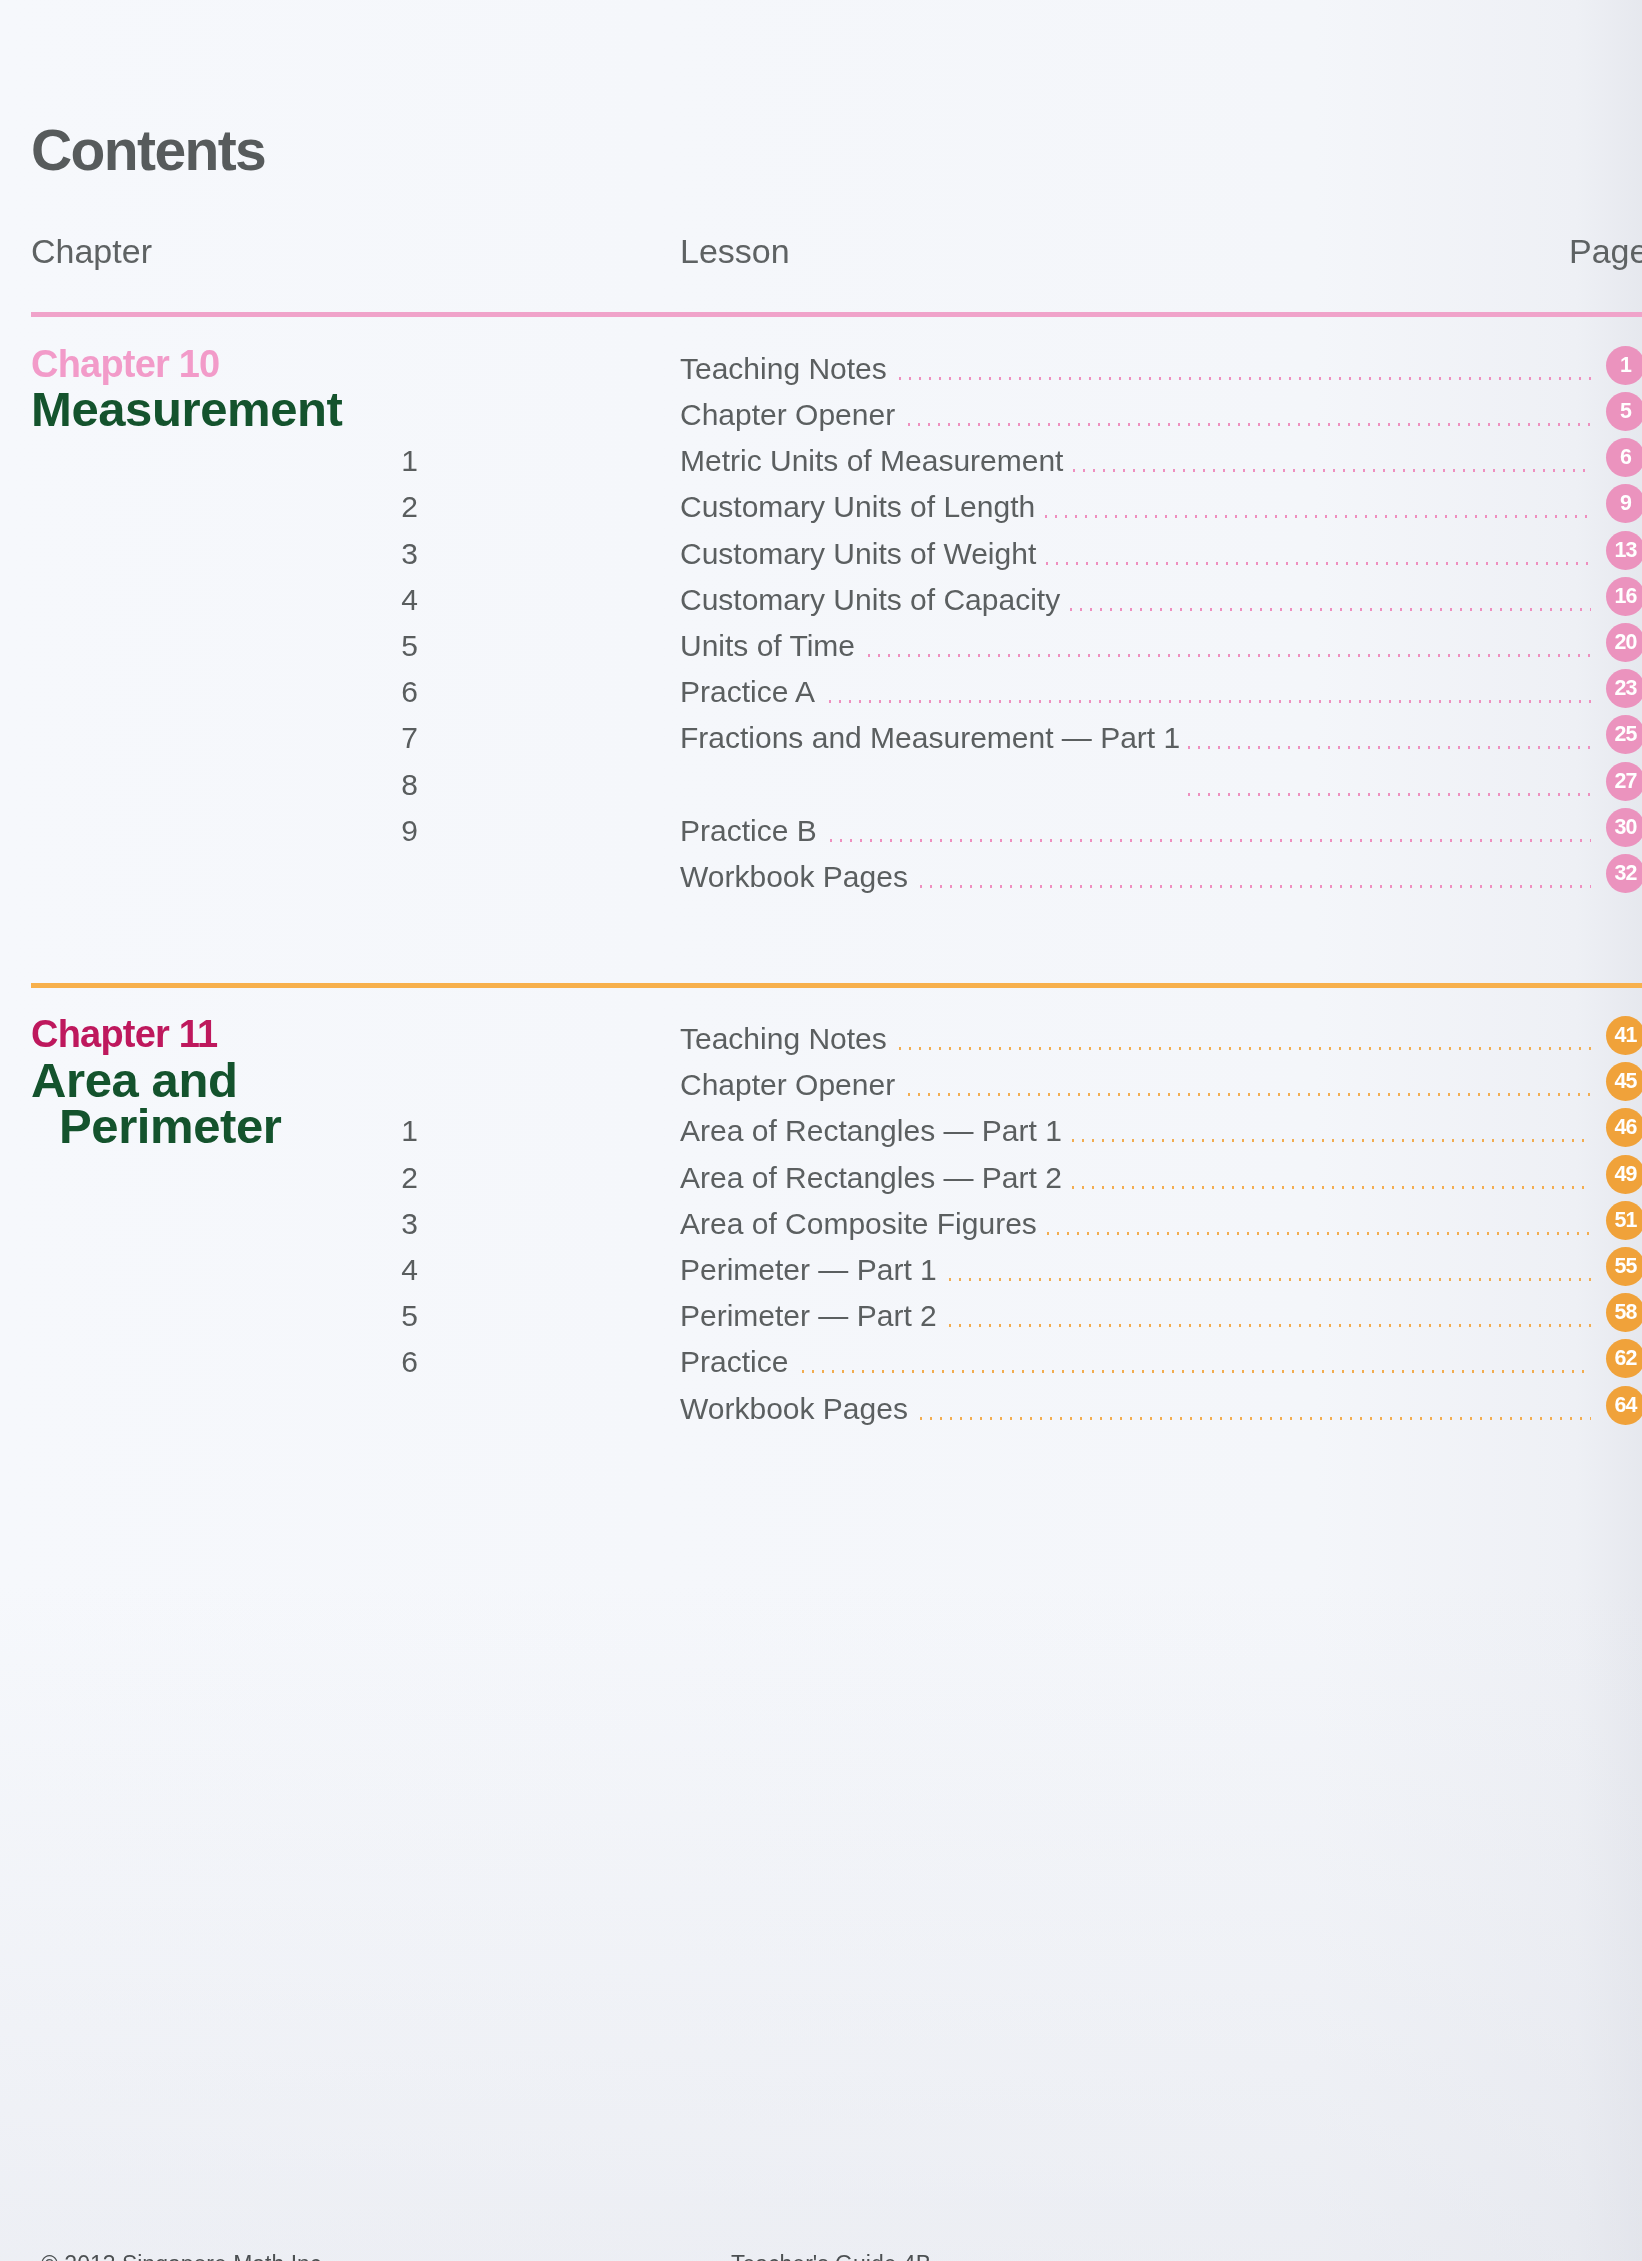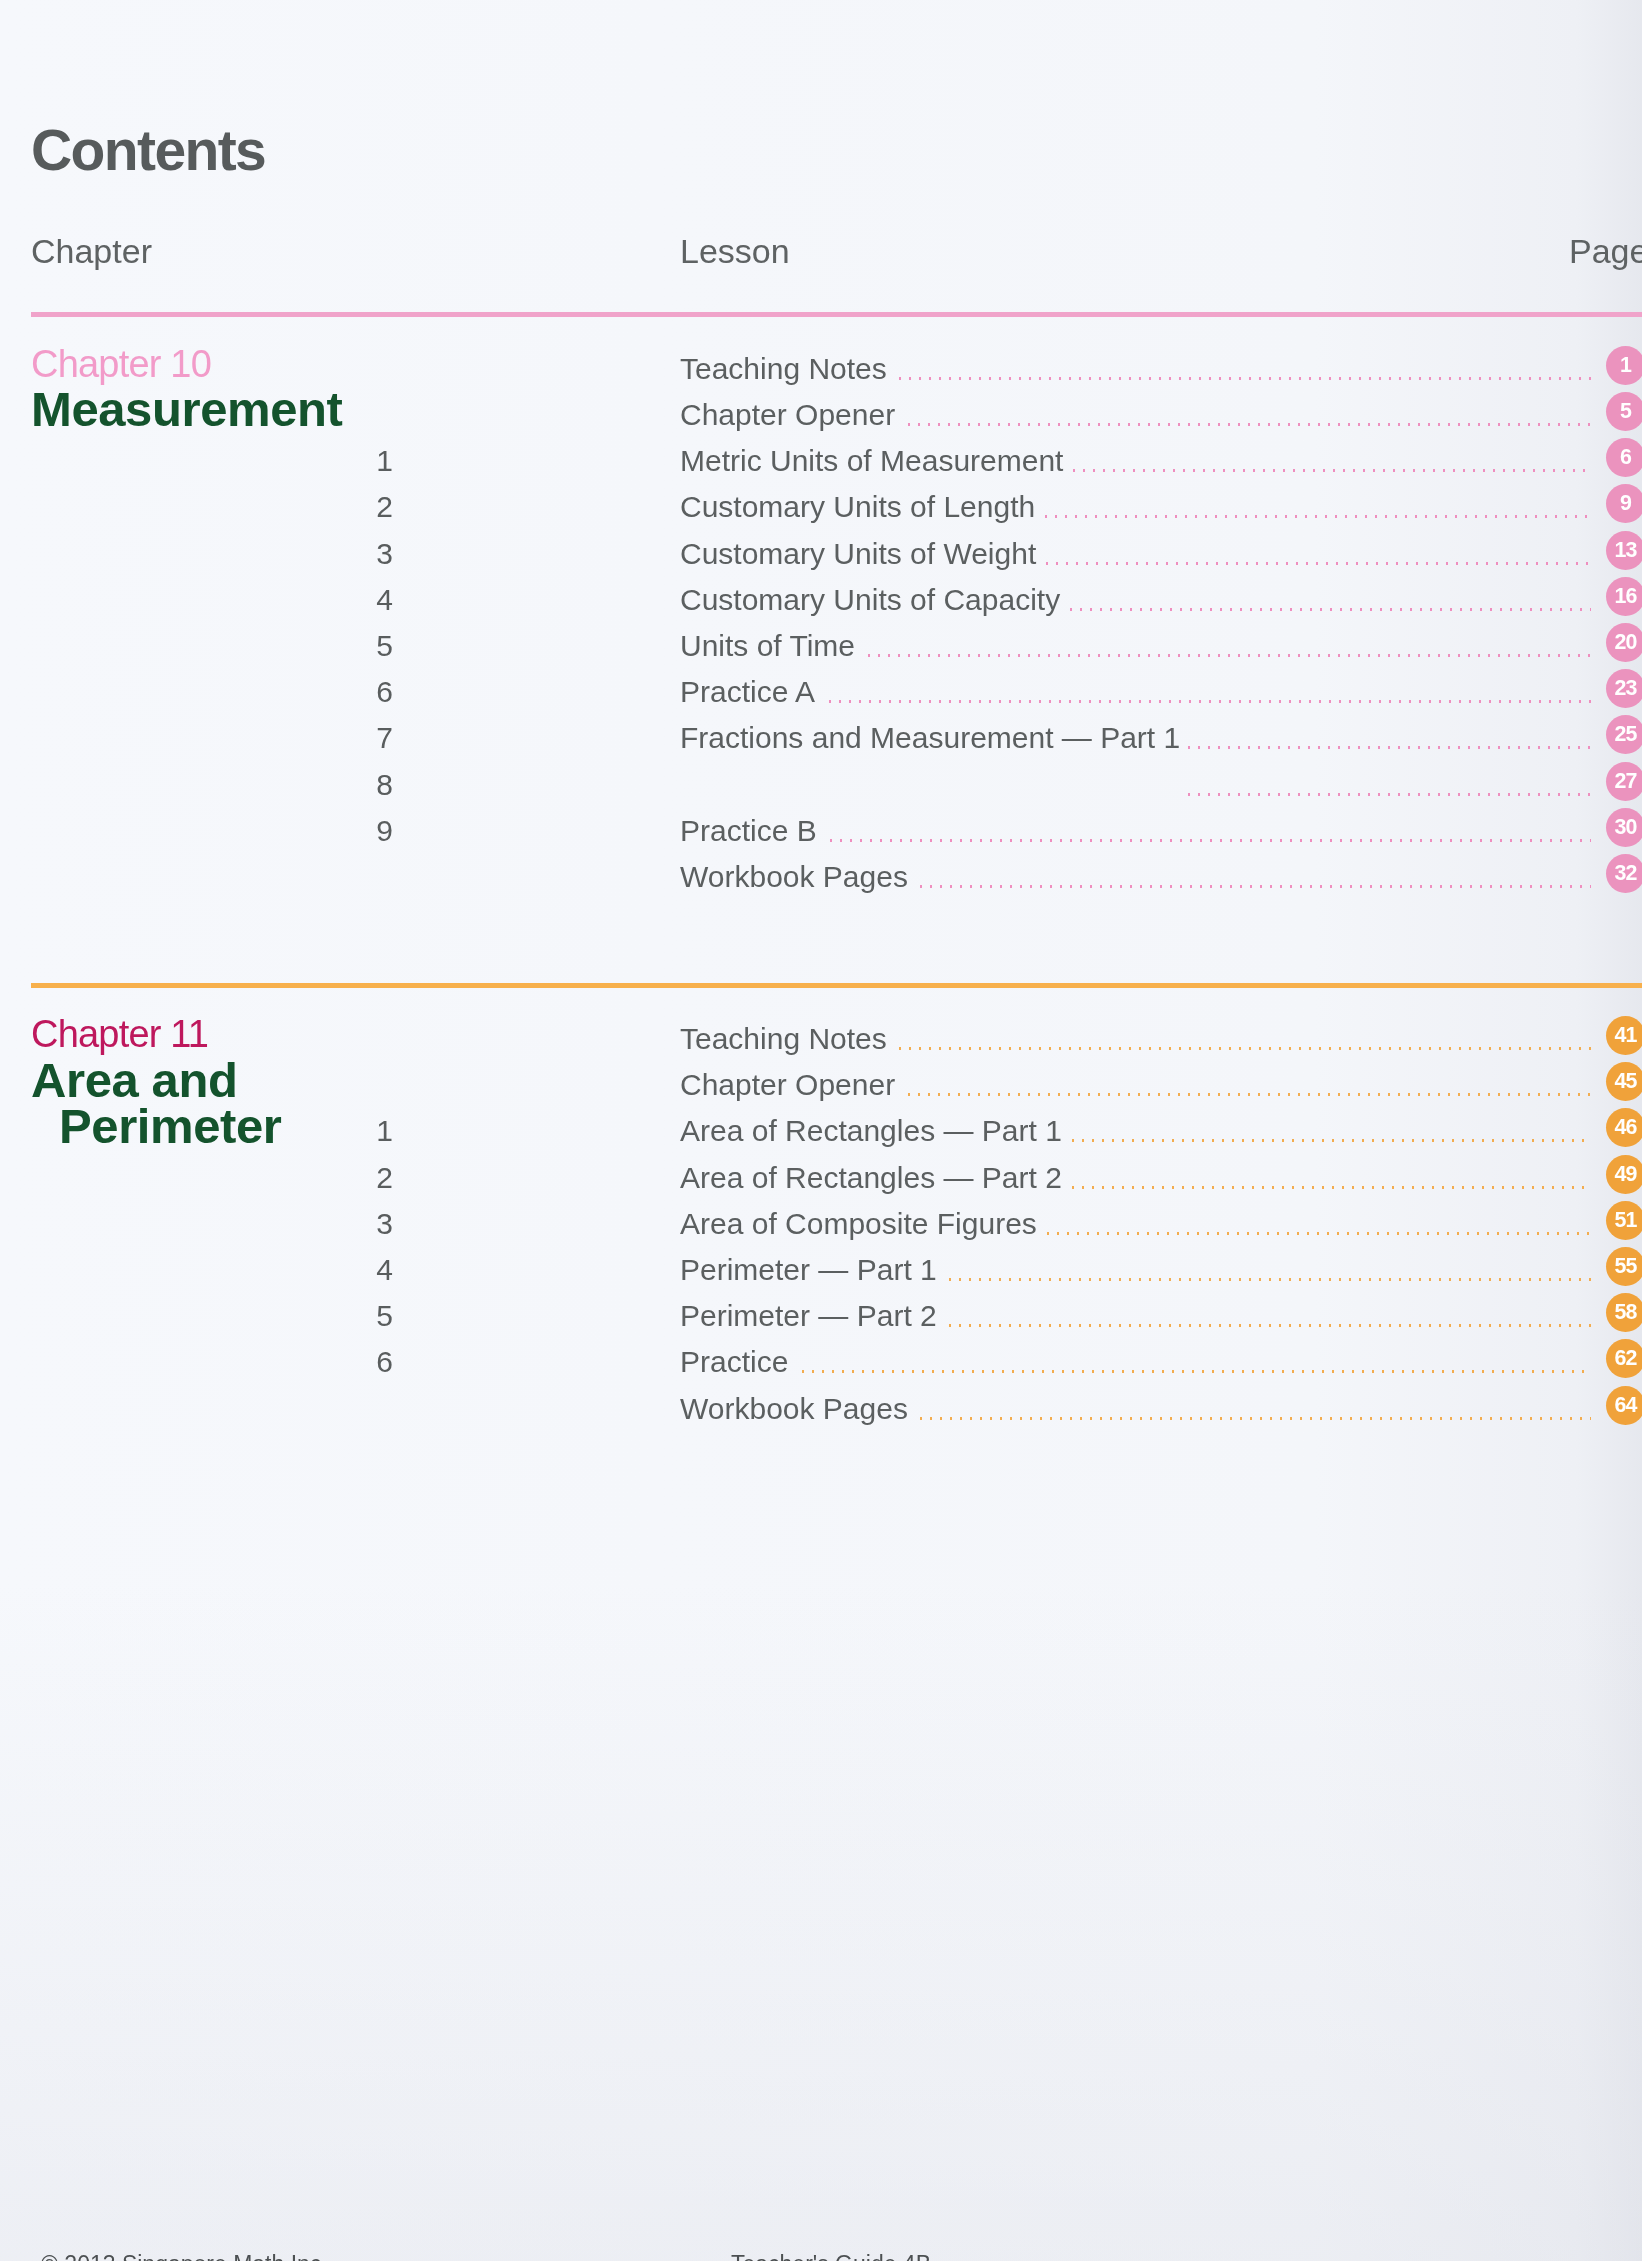--- a/index.html
+++ b/index.html
@@ -21,28 +21,28 @@
   .col-head {
     position: absolute; top: 232px; font-size: 34px; color: #5e6263;
   }
   .col-chapter { left: 31px; }
   .col-lesson { left: 680px; }
   .col-page { left: 1569px; }
   .rule {
     position: absolute; left: 31px; width: 1612px; height: 5px;
   }
   .ch-label {
-    position: absolute; left: 31px; font-size: 38px; font-weight: normal; letter-spacing: -0.8px;
+    position: absolute; left: 31px; font-size: 38px; font-weight: bold; letter-spacing: -0.8px;
   }
   .ch-name {
     position: absolute; left: 31px; font-size: 49px; font-weight: bold; color: #14532d;
     line-height: 46px; letter-spacing: -0.4px;
   }
   .row {
-    position: absolute; left: 0; width: 1407px; height: 46px;
+    position: absolute; left: 0; width: 1407px; height: 46px; padding-left: 25px;
   }
   .row .num {
     position: absolute; right: 1014px; top: 0; font-size: 30px; color: #595d5e;
     text-align: right; width: 49px;
   }
   .row .lesson {
     position: absolute; left: 680px; top: 0; font-size: 30px; color: #5b5f60;
     background: transparent; white-space: nowrap;
   }
   .row .leader {

